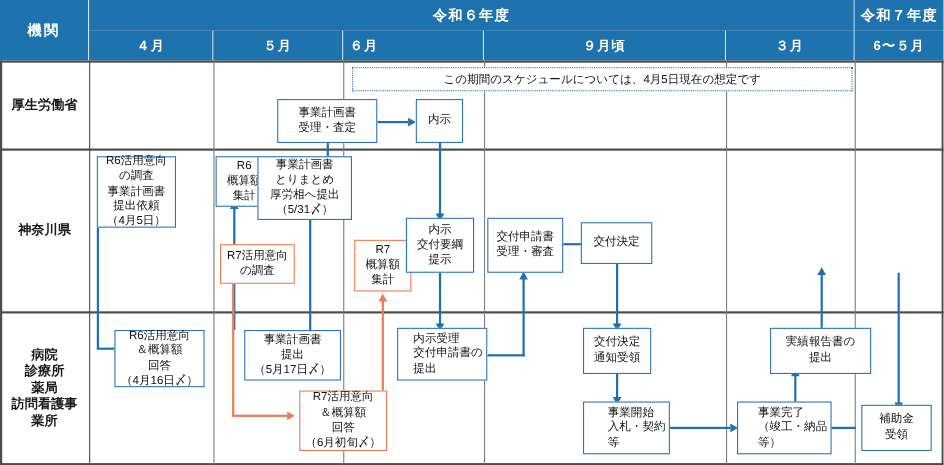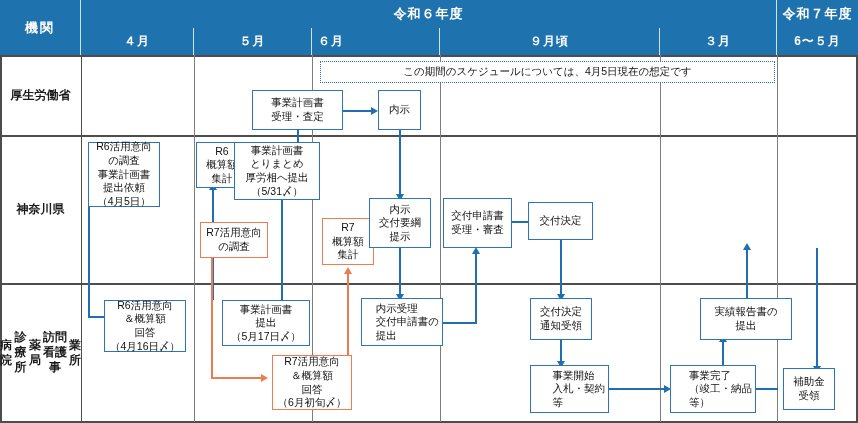--- a/index.html
+++ b/index.html
@@ -90,21 +90,21 @@
   <div class="gline-v" style="left:440px;top:55px;width:1px;height:367px;"></div>
   <div class="gline-v" style="left:660px;top:55px;width:1px;height:367px;"></div>
   <div class="gline-v" style="left:777px;top:55px;width:1.4px;height:367px;"></div>
 
   <div class="rowlabel" style="left:0;top:55px;width:81px;height:80px;">
     <span>厚生労働省</span>
   </div>
   <div class="rowlabel" style="left:0;top:136px;width:81px;height:147px;">
     <span>神奈川県</span>
   </div>
-  <div class="rowlabel" style="left:0;top:284px;width:81px;height:137px;flex-direction:row;">
+  <div class="rowlabel" style="left:0;top:284px;width:81px;height:137px;flex-direction:column;">
     <span>病院</span>
     <span>診療所</span>
     <span>薬局</span>
     <span>訪問看護事</span>
     <span>業所</span>
   </div>
 
   <div class="note" style="left:320px;top:61px;width:455px;height:22px;">
     <span>この期間のスケジュールについては、4月5日現在の想定です</span>
   </div>
@@ -246,18 +246,18 @@
   </div>
   <div class="box left" style="left:670px;top:365px;width:86px;height:48px;">
     <span style="white-space:pre-line;">事業完了
 （竣工・納品
 等）</span>
   </div>
   <div class="box" style="left:700px;top:298px;width:92px;height:42px;">
     <span style="white-space:pre-line;">実績報告書の
 提出</span>
   </div>
-  <div class="box" style="left:783px;top:368px;width:52px;height:42px;">
+  <div class="box" style="left:783px;top:368px;width:64px;height:42px;">
     <span style="white-space:pre-line;">補助金
 受領</span>
   </div>
 
 </div>
 
 </body></html>

